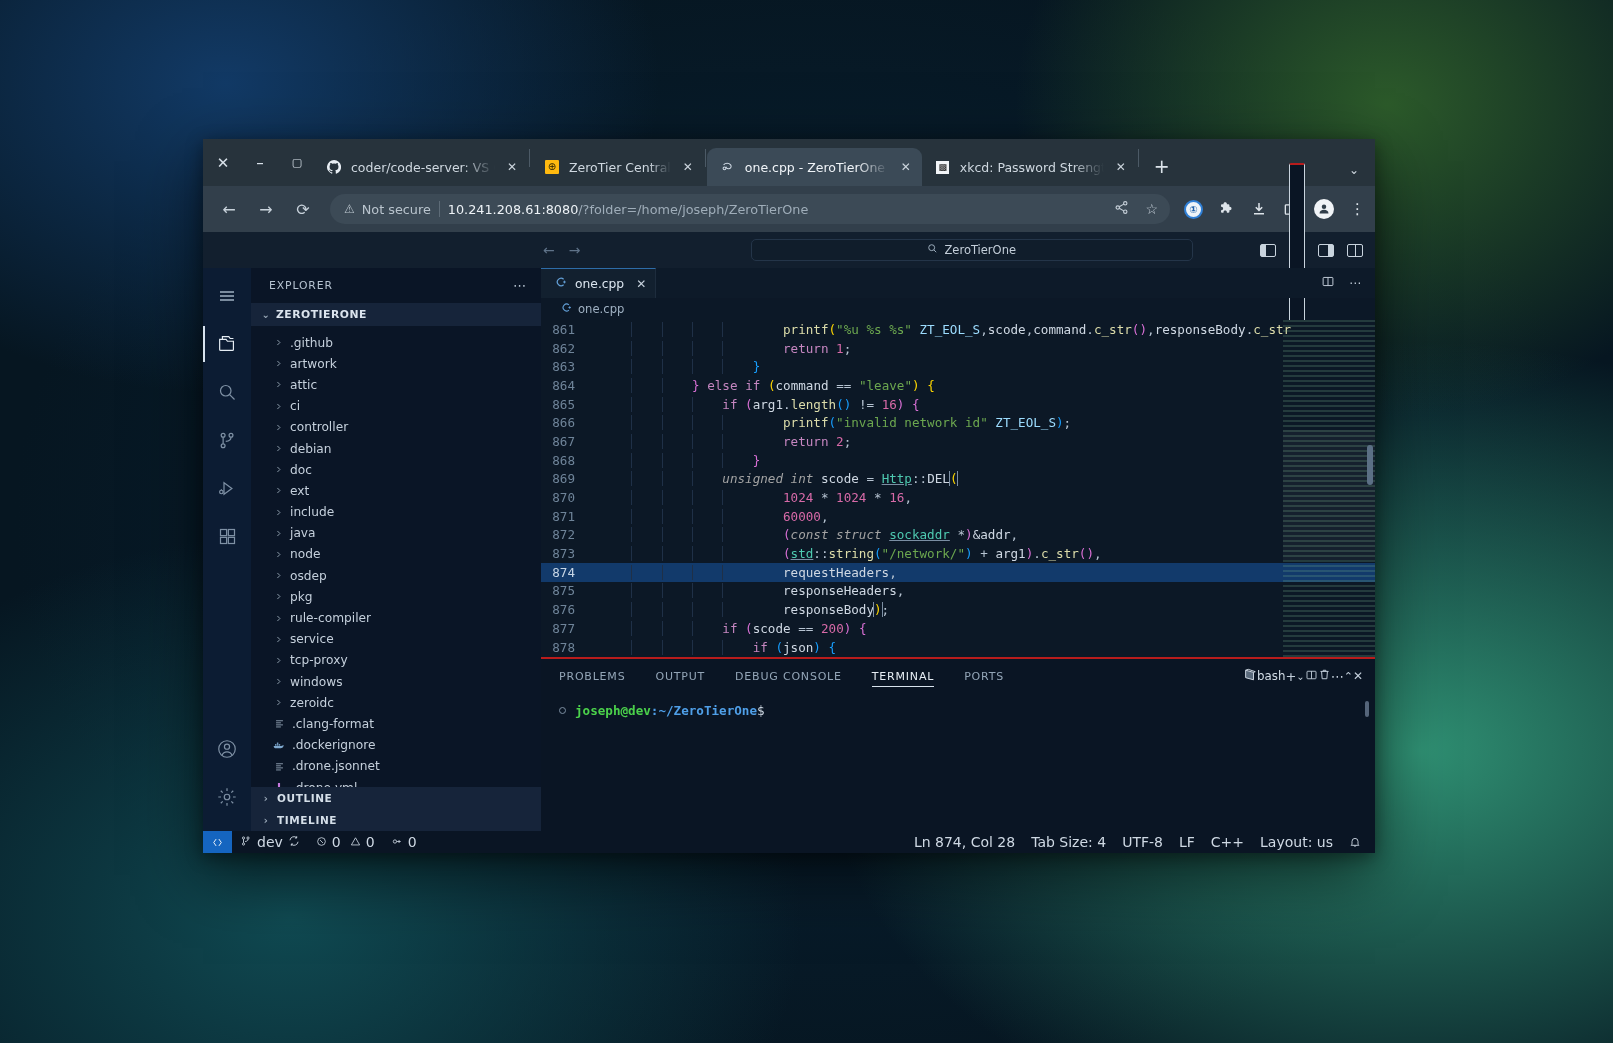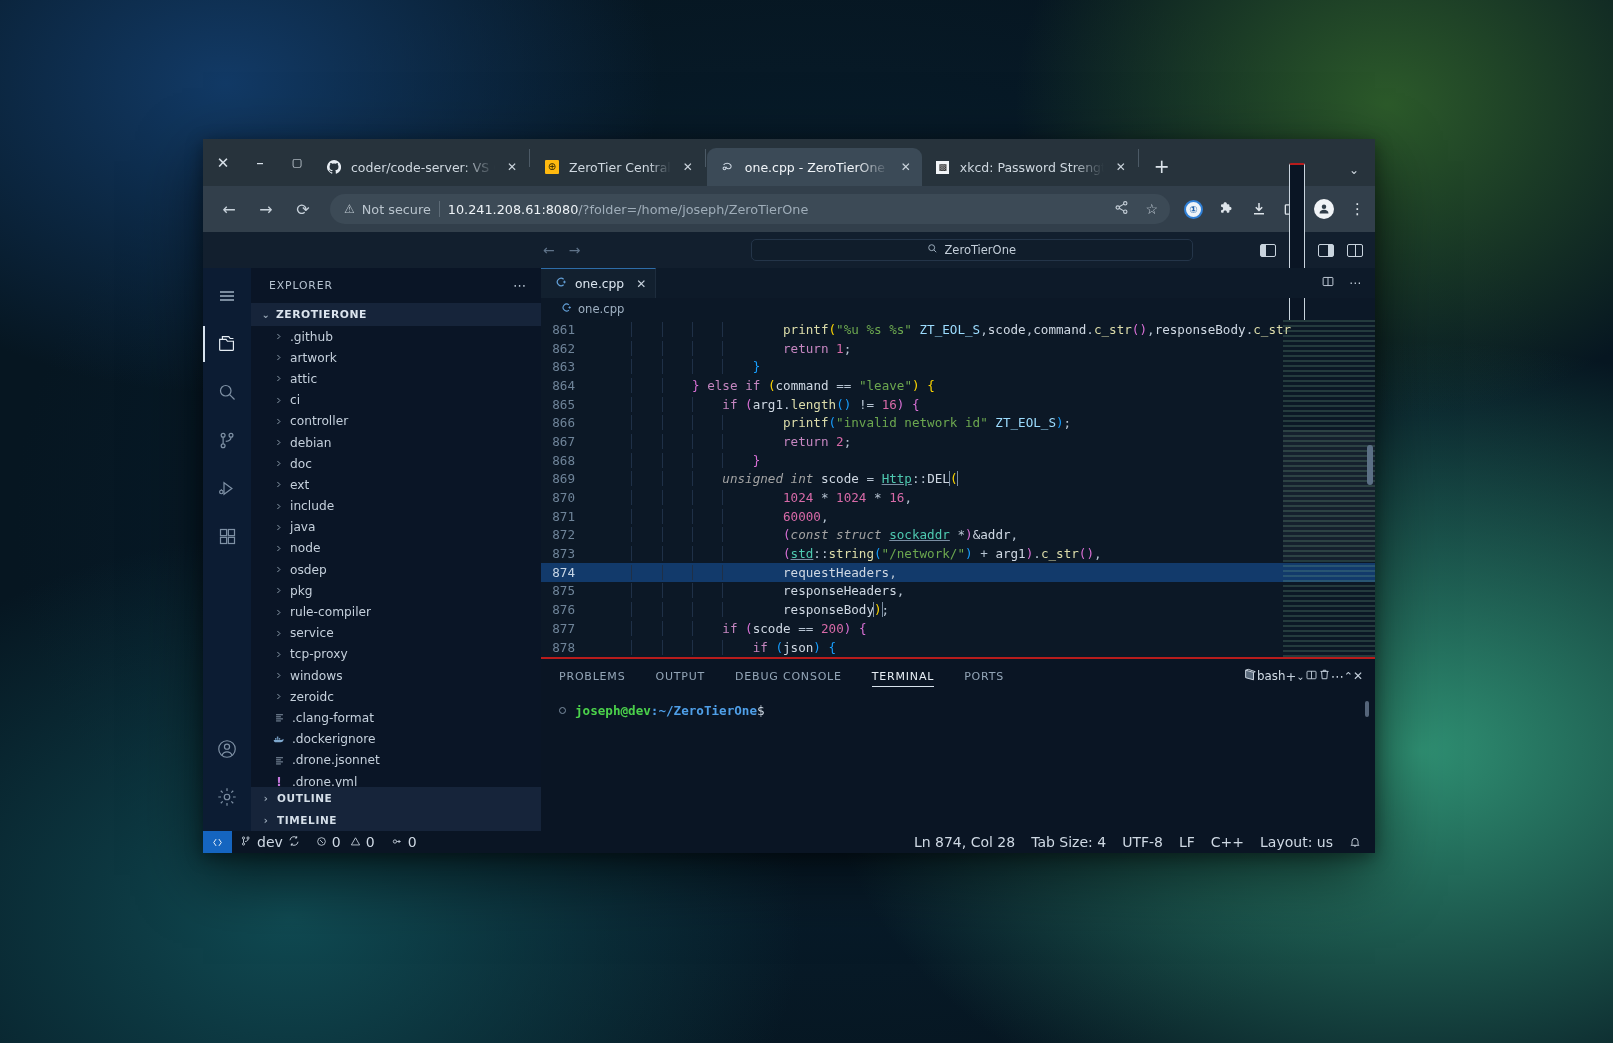--- a/index.html
+++ b/index.html
@@ -133,21 +133,21 @@
   .sidebar { width: 290px; background: #0a1526; display: flex; flex-direction: column; flex: none; }
   .sb-header {
     height: 35px; display: flex; align-items: center; justify-content: space-between;
     padding: 0 14px 0 18px; color: #b6c3d1; font-size: 10.8px; letter-spacing: .9px;
   }
   .sb-header .dots { color: #b6c3d1; font-size: 13px; letter-spacing: 1px; }
   .sb-root {
     height: 23px; background: #16243a; display: flex; align-items: center;
     gap: 5px; padding-left: 10px; color: #dbe4ee; font-size: 10.8px; font-weight: bold; letter-spacing: .5px;
   }
-  .tree { flex: 1; overflow: hidden; padding-top: 0; text-align: right; }
+  .tree { flex: 1; overflow: hidden; padding-top: 6px; text-align: right; }
   .trow { height: 21.2px; display: flex; align-items: center; gap: 7px; padding-left: 22px;
     color: #c5d0dc; font-size: 12.2px; white-space: nowrap; }
   .chev { width: 10px; color: #9aa9b8; font-size: 10px; display: flex; justify-content: center; }
   .fic { width: 12px; display: flex; justify-content: center; font-size: 11px; }
   .sb-section {
     height: 22px; background: #16243a; display: flex; align-items: center; gap: 6px;
     padding-left: 10px; color: #d5dfe9; font-size: 10.5px; font-weight: bold; letter-spacing: .6px;
   }
 
   

